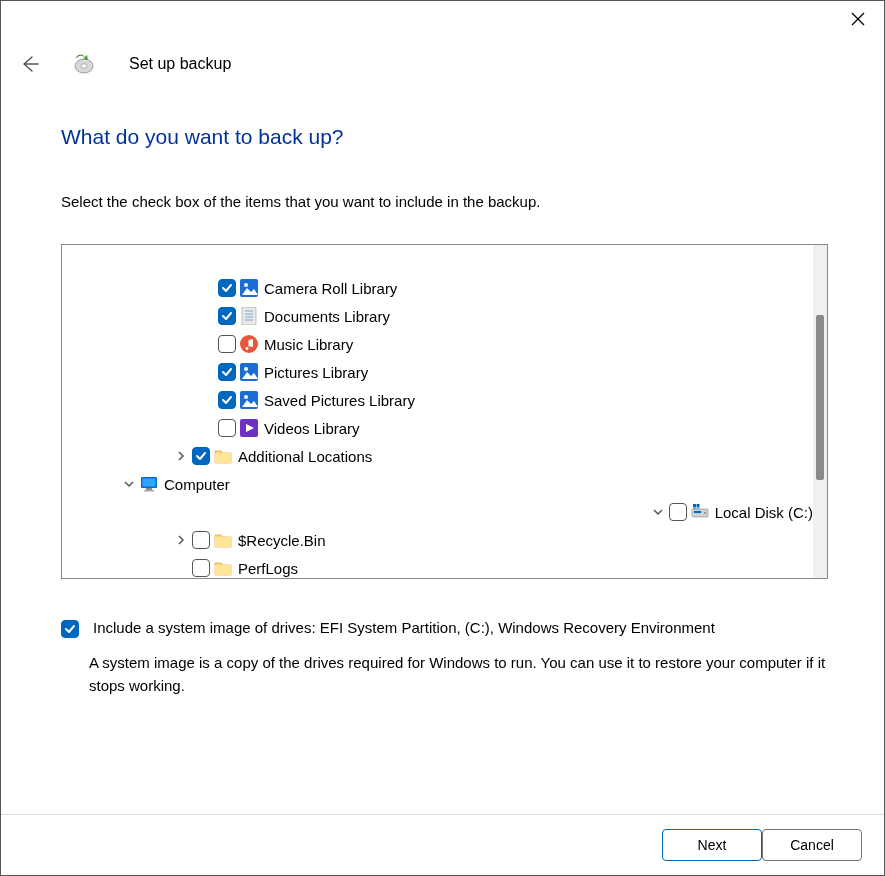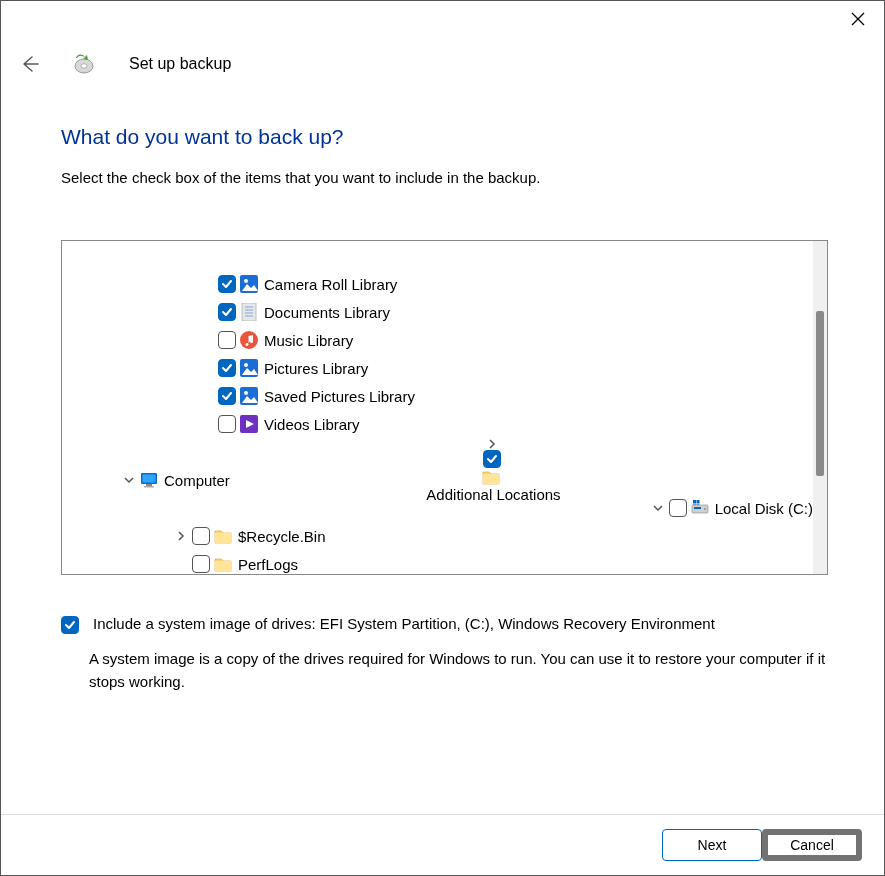--- a/index.html
+++ b/index.html
@@ -57,25 +57,25 @@
 .content {
   padding: 50px 56px 0 60px;
   flex: 1;
   display: flex;
   flex-direction: column;
 }
 .page-title {
   color: #003399;
   font-size: 21px;
   font-weight: 400;
-  margin-bottom: 20px;
+  margin-bottom: 44px;
 }
 .instruction {
   font-size: 15px;
-  margin-bottom: 54px;
+  margin-bottom: 34px;
 }
 .tree-box {
   border: 1px solid #888;
   height: 335px;
   overflow: hidden;
   position: relative;
   display: flex;
 }
 .tree-content {
   flex: 1;
@@ -161,21 +161,21 @@
 }
 .footer {
   border-top: 1px solid #ddd;
   padding: 14px 22px;
   display: flex;
   justify-content: flex-end;
 }
 .btn {
   min-width: 100px;
   height: 32px;
-  border: 6px solid #737373;
+  border: 1px solid #737373;
   background: #fff;
   border-radius: 4px;
   font-size: 14px;
   cursor: pointer;
   font-family: inherit;
 }
 .btn.primary {
   border: 1.5px solid #0067c0;
 }
 </style>
@@ -269,21 +269,21 @@
             <span>Saved Pictures Library</span>
           </div>
           <div class="tree-row" style="padding-left: 138px;">
             <span class="expander-space"></span>
             <span class="checkbox"></span>
             <svg class="tree-icon" viewBox="0 0 18 18">
               <use href="#icon-video"></use>
             </svg>
             <span>Videos Library</span>
           </div>
-          <div class="tree-row" style="padding-left: 112px; flex-direction: column;">
+          <div class="tree-row" style="padding-left: 112px;">
             <span class="expander">
               <svg width="12" height="12" viewBox="0 0 12 12">
                 <path d="M4 2 L8 6 L4 10" stroke="#555" stroke-width="1.5" fill="none"></path>
               </svg>
             </span>
             <span class="checkbox checked">
               <svg width="12" height="12" viewBox="0 0 12 12">
                 <path d="M2 6 L5 9 L10 3" stroke="#fff" stroke-width="2" fill="none" stroke-linecap="round" stroke-linejoin="round"></path>
               </svg>
             </span>

